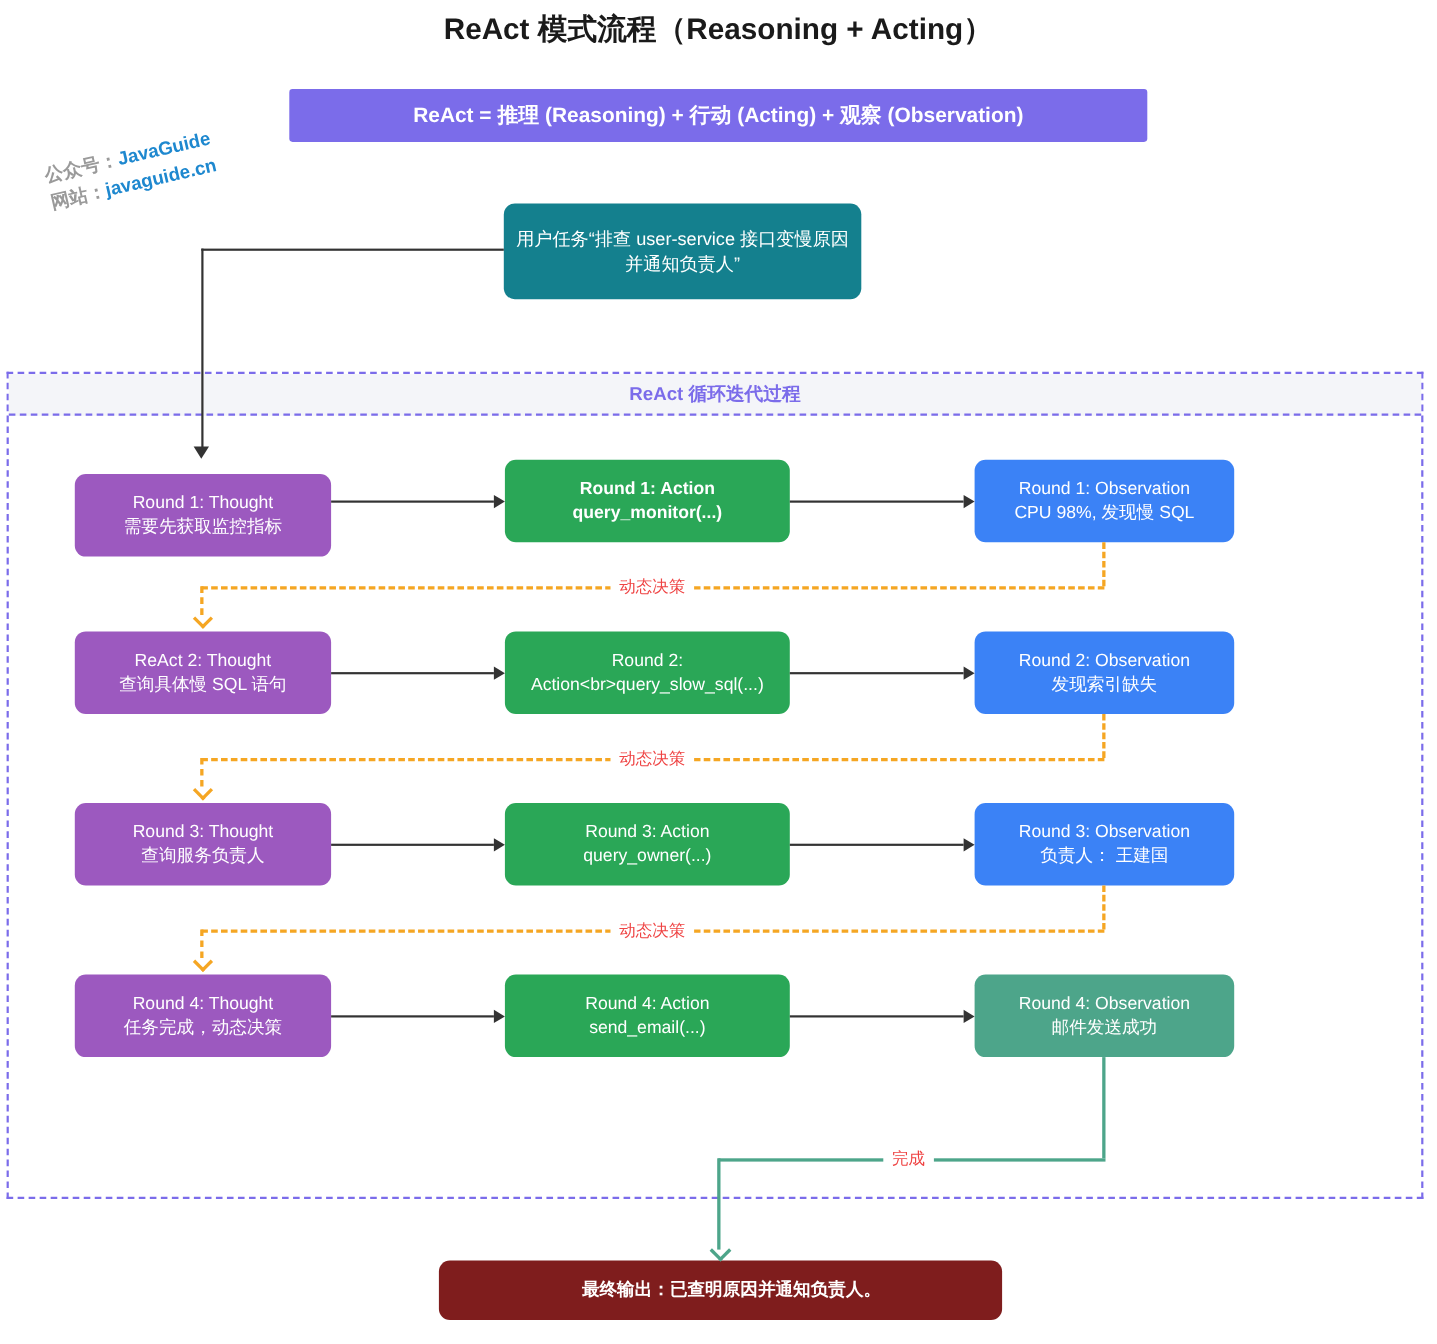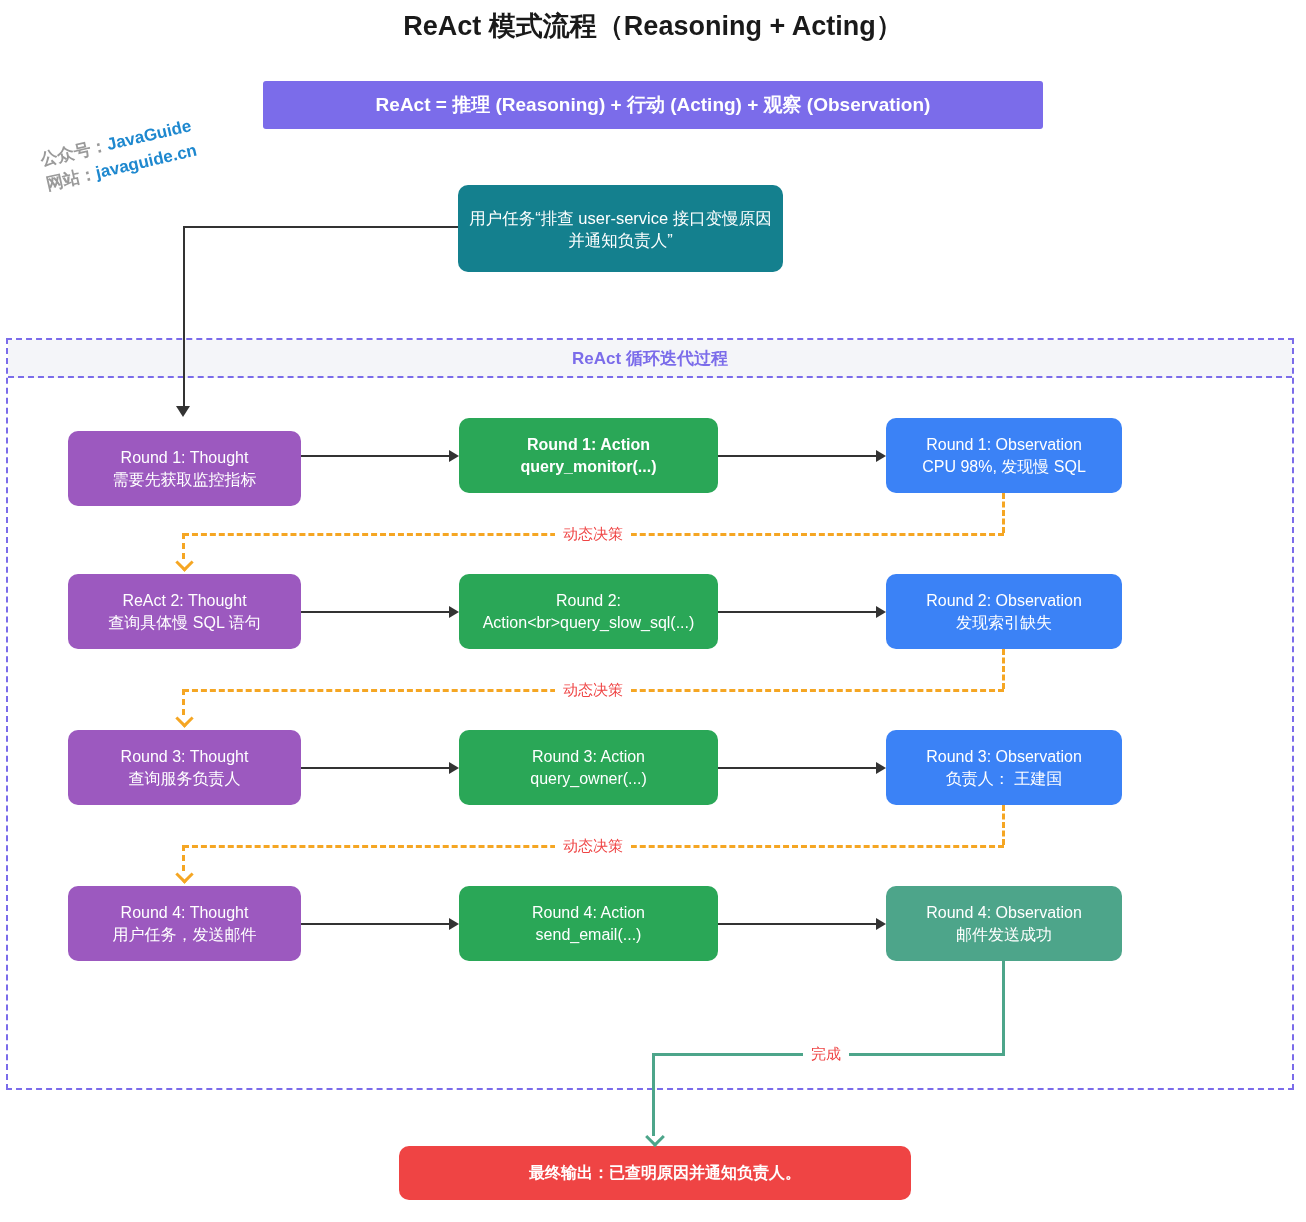--- a/index.html
+++ b/index.html
@@ -16,21 +16,21 @@
   .wm-prefix{color:#9a9a9a;}
   .wm-value{color:#1e88cf;}
   
   .node{border-radius:10px;color:#fff;display:flex;flex-direction:column;align-items:center;
         justify-content:center;text-align:center;font-size:16px;line-height:22px;padding:0 10px;box-sizing:border-box;}
   .user-task{left:458px;top:185px;width:325px;height:87px;background:#14808e;font-size:16.5px;}
   .thought{background:#9c59bf;left:68px;width:233px;height:75px;}
   .action{background:#2aa757;left:459px;width:259px;height:75px;}
   .obs{background:#3b82f6;left:886px;width:236px;height:75px;}
   .obs-muted{background:#4da58a;}
-  .final-box{left:399px;top:1146px;width:512px;height:54px;background:#ef4444;font-weight:bold;padding-left:30px;}
+  .final-box{left:399px;top:1146px;width:512px;height:54px;background:#7f1d1d;font-weight:bold;padding-left:30px;}
   
   .loop-frame{left:6px;top:338px;width:1288px;height:752px;border:2px dashed #7b6cea;box-sizing:border-box;}
   .loop-band{left:8px;top:340px;width:1284px;height:38px;background:#f4f5f9;border-bottom:2px dashed #7b6cea;
              box-sizing:border-box;display:flex;align-items:center;justify-content:center;
              color:#7b6cea;font-size:17px;font-weight:bold;}
   
   .hline{height:0;border-top:2px solid #333;}
   .vline{width:0;border-left:2px solid #333;}
   .arrow-right{width:0;height:0;border-top:6px solid transparent;border-bottom:6px solid transparent;border-left:10px solid #333;}
   .arrow-down{width:0;height:0;border-left:7px solid transparent;border-right:7px solid transparent;border-top:11px solid #333;}
@@ -140,21 +140,21 @@
 <div class="abs arrow-right" style="left:876px;top:762px;"></div>
 
 <div class="abs o-v" style="left:1002px;top:805px;height:40px;"></div>
 <div class="abs o-h" style="left:183px;top:845px;width:821px;"></div>
 <div class="abs o-v" style="left:182px;top:845px;height:26px;"></div>
 <div class="abs chev" style="left:178px;top:868px;"></div>
 <div class="abs edge-label" style="left:593px;top:846px;">动态决策</div>
 
 <div class="abs node thought" style="top:886px;">
   <div>Round 4: Thought</div>
-  <div>用户任务，发送邮件</div>
+  <div>任务完成，动态决策</div>
 </div>
 <div class="abs node action" style="top:886px;">
   <div>Round 4: Action</div>
   <div>send_email(...)</div>
 </div>
 <div class="abs node obs obs-muted" style="top:886px;">
   <div>Round 4: Observation</div>
   <div>邮件发送成功</div>
 </div>
 <div class="abs hline" style="left:301px;top:923px;width:148px;"></div>

